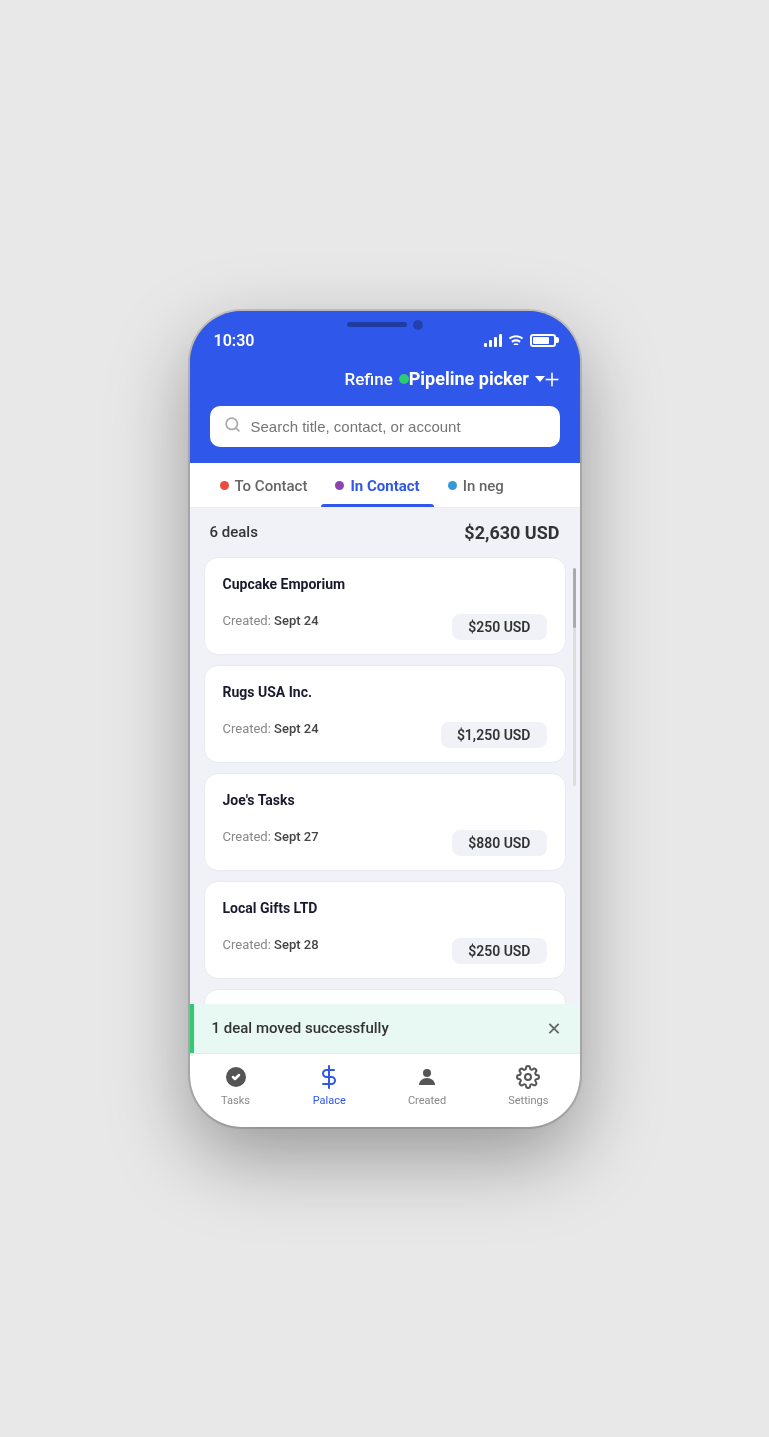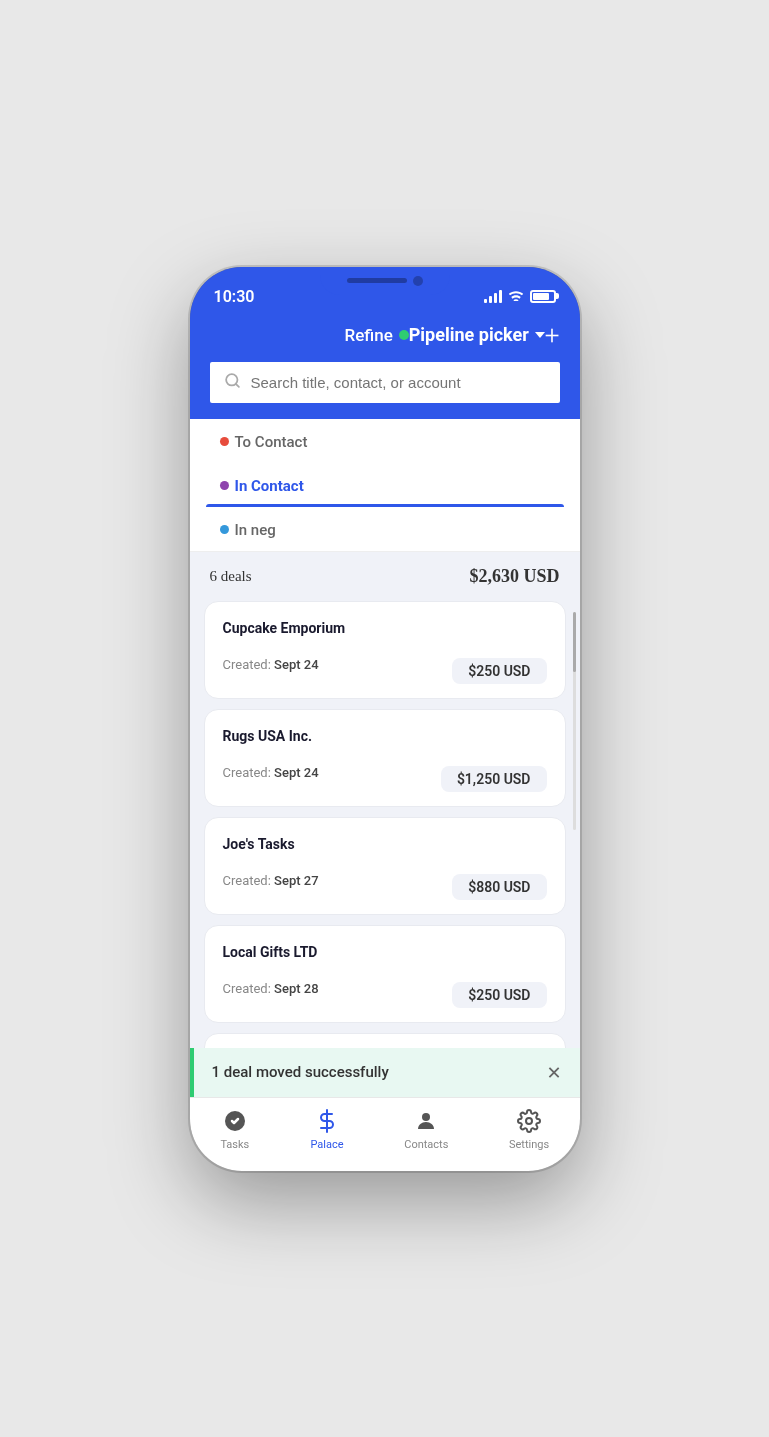--- a/index.html
+++ b/index.html
@@ -177,21 +177,21 @@
     .add-btn {
       color: white;
       font-size: 26px;
       font-weight: 300;
       cursor: pointer;
       line-height: 1;
     }
 
     .search-bar {
       background: white;
-      border-radius: 2px;
+      border-radius: 10px;
       display: flex;
       align-items: center;
       padding: 10px 14px;
       gap: 10px;
     }
 
     .search-icon {
       color: #aaa;
       font-size: 16px;
     }
@@ -206,21 +206,20 @@
     }
 
     
     .tabs {
       display: flex;
       padding: 0 16px;
       background: white;
       border-bottom: 1px solid #eee;
       gap: 0;
       overflow: hidden;
-      flex-direction: column;
     }
 
     .tab {
       display: flex;
       align-items: center;
       gap: 6px;
       padding: 14px 14px 12px;
       font-size: 15px;
       font-weight: 500;
       color: #666;
@@ -259,21 +258,20 @@
       position: relative;
     }
 
     .deals-summary {
       display: flex;
       justify-content: space-between;
       align-items: center;
       padding: 14px 20px;
       font-size: 15px;
       color: #333;
-      font-family: Liberation Serif, serif;
     }
 
     .deals-count {
       font-weight: 500;
     }
 
     .deals-total {
       font-weight: 700;
       font-size: 18px;
     }
@@ -552,21 +550,21 @@
       <span class="nav-label active">Palace</span>
     </div>
 
     <div class="nav-item">
       <div class="nav-icon">
         <svg viewBox="0 0 24 24" fill="#555" stroke="none">
           <circle cx="12" cy="8" r="4"></circle>
           <path d="M4 20c0-4 3.6-7 8-7s8 3 8 7"></path>
         </svg>
       </div>
-      <span class="nav-label">Contacts</span>
+      <span class="nav-label">Created</span>
     </div>
 
     <div class="nav-item">
       <div class="nav-icon">
         <svg viewBox="0 0 24 24" fill="none" stroke="#555" stroke-width="2" stroke-linecap="round" stroke-linejoin="round">
           <circle cx="12" cy="12" r="3"></circle>
           <path d="M19.4 15a1.65 1.65 0 00.33 1.82l.06.06a2 2 0 010 2.83 2 2 0 01-2.83 0l-.06-.06a1.65 1.65 0 00-1.82-.33 1.65 1.65 0 00-1 1.51V21a2 2 0 01-4 0v-.09A1.65 1.65 0 009 19.4a1.65 1.65 0 00-1.82.33l-.06.06a2 2 0 01-2.83-2.83l.06-.06A1.65 1.65 0 004.68 15a1.65 1.65 0 00-1.51-1H3a2 2 0 010-4h.09A1.65 1.65 0 004.6 9a1.65 1.65 0 00-.33-1.82l-.06-.06a2 2 0 012.83-2.83l.06.06A1.65 1.65 0 009 4.68a1.65 1.65 0 001-1.51V3a2 2 0 014 0v.09a1.65 1.65 0 001 1.51 1.65 1.65 0 001.82-.33l.06-.06a2 2 0 012.83 2.83l-.06.06A1.65 1.65 0 0019.4 9a1.65 1.65 0 001.51 1H21a2 2 0 010 4h-.09a1.65 1.65 0 00-1.51 1z"></path>
         </svg>
       </div>
       <span class="nav-label">Settings</span>

